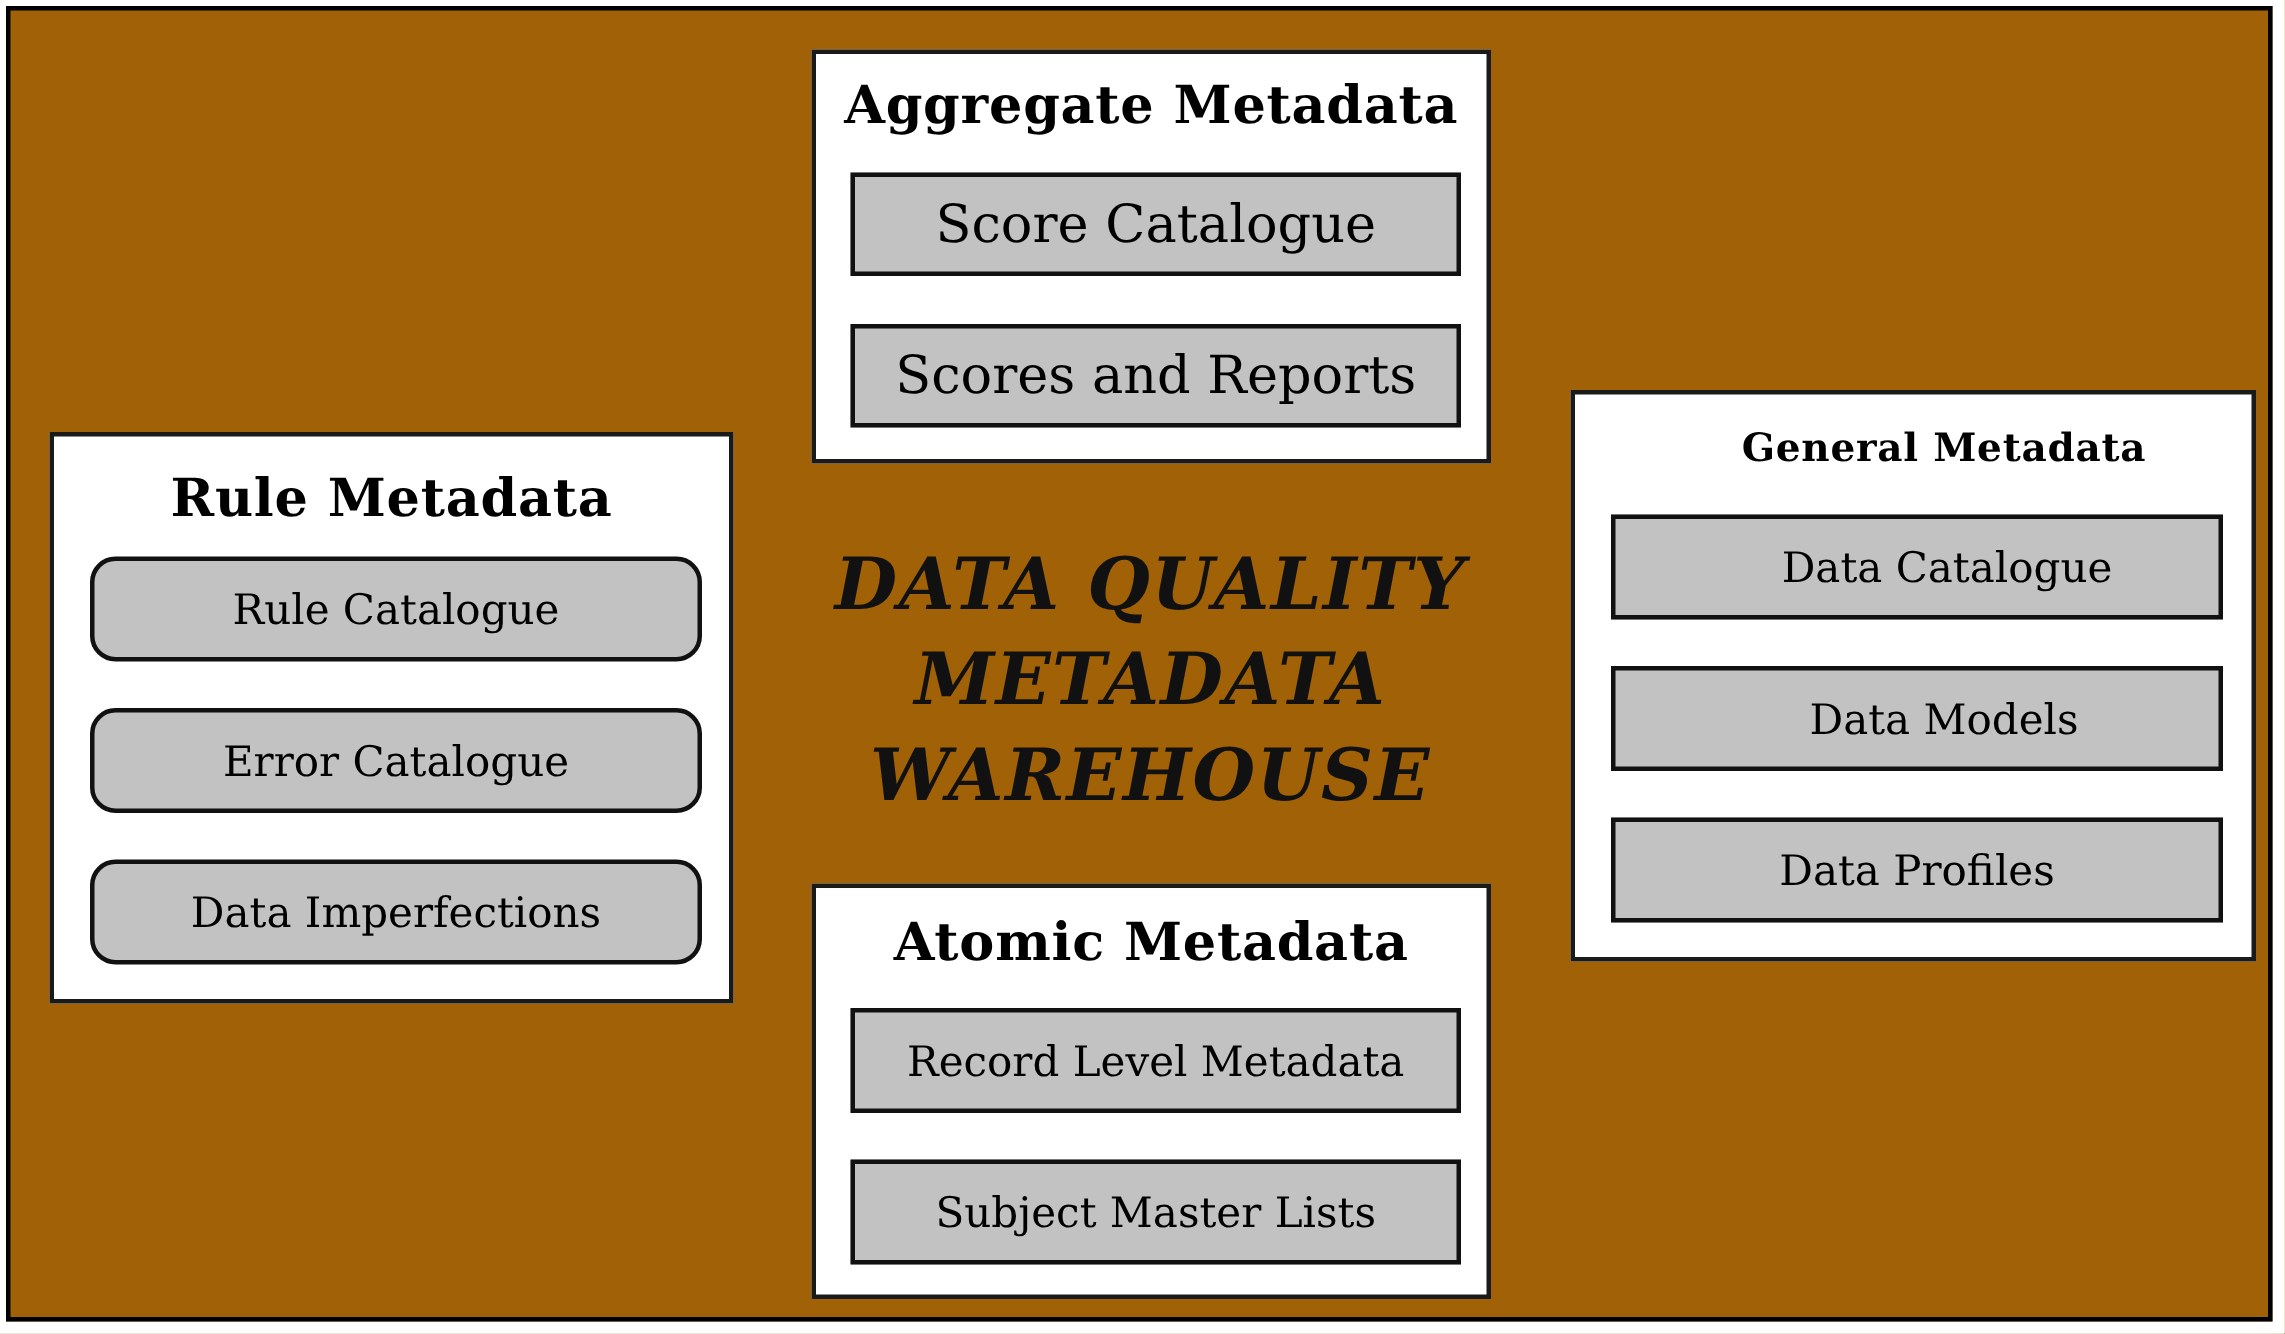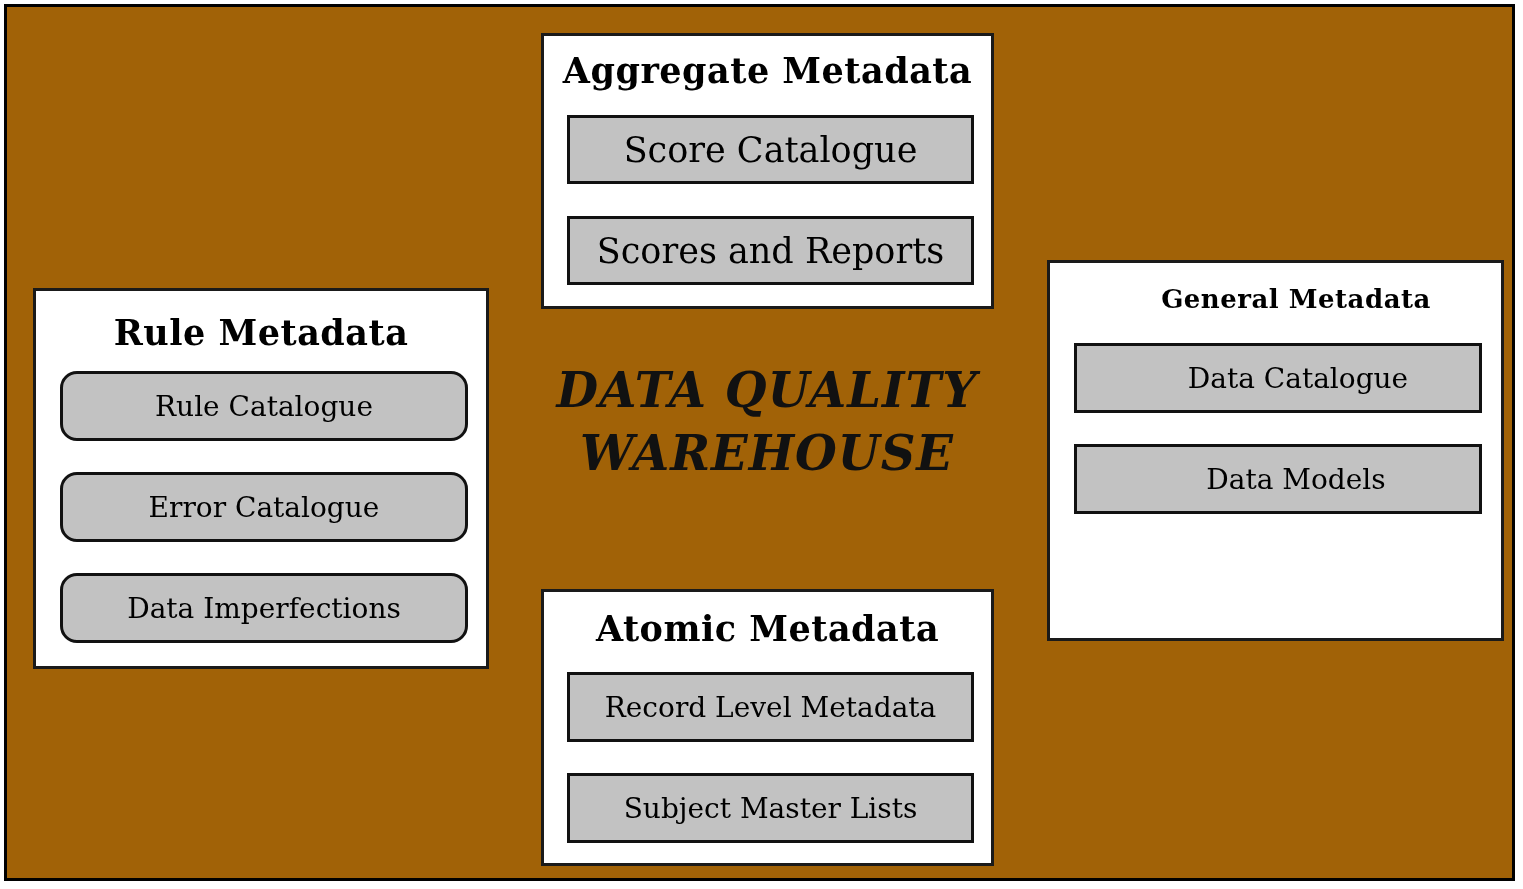--- a/index.html
+++ b/index.html
@@ -124,27 +124,29 @@
       <div class="group-title">Rule Metadata</div>
       <div class="item-box ib0">Rule Catalogue</div>
       <div class="item-box ib1">Error Catalogue</div>
       <div class="item-box ib2">Data Imperfections</div>
     </div>
 
     <div class="group-panel" id="panel-general">
       <div class="group-title">General Metadata</div>
       <div class="item-box ib0">Data Catalogue</div>
       <div class="item-box ib1">Data Models</div>
+      <div class="item-box ib2">Data Profiles</div>
     </div>
 
     <div class="group-panel" id="panel-atomic">
       <div class="group-title">Atomic Metadata</div>
       <div class="item-box ib0">Record Level Metadata</div>
       <div class="item-box ib1">Subject Master Lists</div>
     </div>
 
     <div id="center-title">
       <span class="tline">DATA QUALITY</span>
+      <span class="tline">METADATA</span>
       <span class="tline">WAREHOUSE</span>
     </div>
 
   </div>
 </div>
 
 </body></html>

